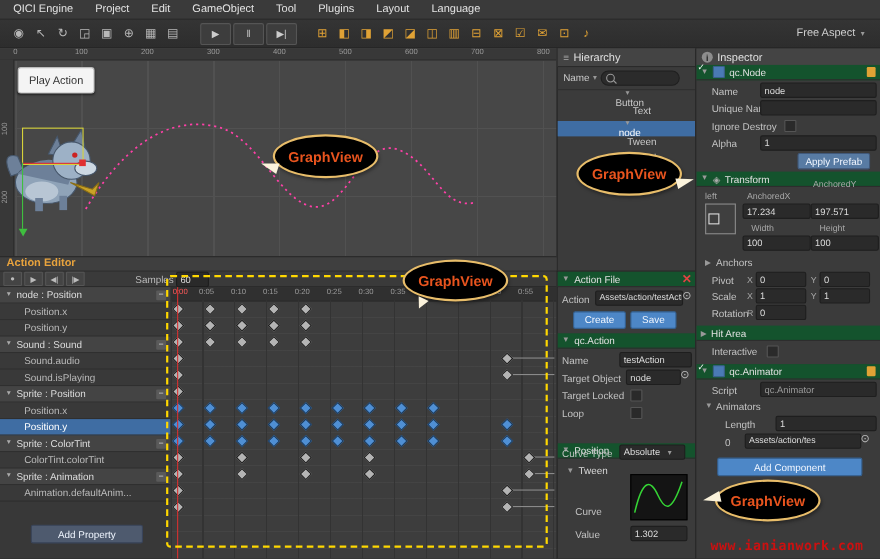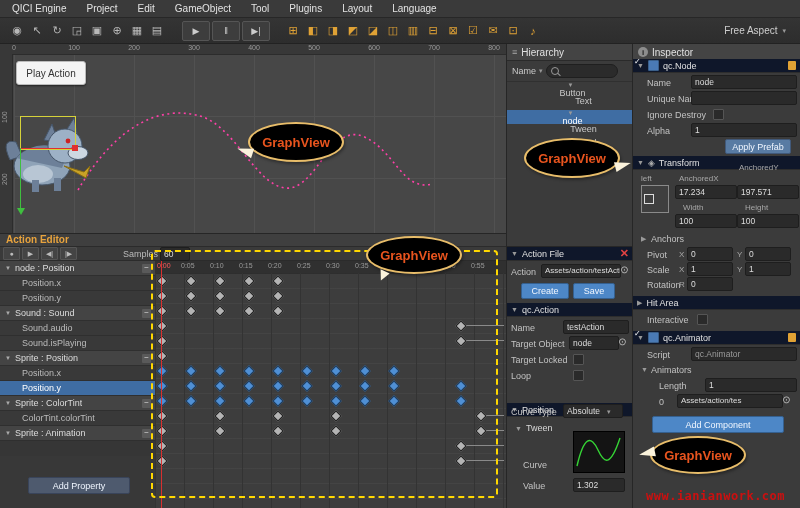--- a/index.html
+++ b/index.html
@@ -43,21 +43,21 @@
   #hi-search-field{width:66px;height:12px;background:#2b2b2b;border:1px solid #1f1f1f;border-radius:7px;
                    display:flex;align-items:center;padding-left:4px;}
   .icon-search{width:6px;height:6px;border:1px solid #999;border-radius:50%;position:relative;}
   .icon-search::after{content:"";position:absolute;width:4px;height:1px;background:#999;right:-3px;bottom:-1px;transform:rotate(45deg);}
   .tree-row{height:14px;display:flex;align-items:center;font-size:9px;color:#c8c8c8;flex-direction:column;}
   .tree-row.selected{background:#3f6da3;color:#fff;}
   .tree-caret{font-size:6px;color:#999;margin-right:4px;}
   
   #inspector{position:absolute;left:632px;top:44px;width:168px;height:464px;background:#3b3b3b;
              border-left:1px solid #262626;box-sizing:border-box;overflow:hidden;}
-  .sec-hdr{position:absolute;left:0;right:0;height:14px;background:#0f172a;border-bottom:1px solid #2d2d2d;
+  .sec-hdr{position:absolute;left:0;right:0;height:14px;background:#14532d;border-bottom:1px solid #2d2d2d;
            display:flex;align-items:center;gap:4px;padding-left:4px;font-size:9px;color:#e0e0e0;box-sizing:border-box;}
   .sec-ic{color:#aaa;font-size:9px;}
   .lbl{position:absolute;font-size:9px;color:#c2c2c2;line-height:12px;white-space:nowrap;}
   .lbl.dim{color:#a8a8a8;font-size:8px;}
   .fld{position:absolute;background:#2a2a2a;border:1px solid #1e1e1e;border-radius:2px;color:#ddd;font-size:8.5px;
        height:12px;line-height:12px;padding:0 3px;overflow:hidden;white-space:nowrap;box-sizing:content-box;}
   .chk{position:absolute;width:9px;height:9px;background:#2a2a2a;border:1px solid #555;border-radius:1px;}
   .chk.on{background:#4a7ab5;border-color:#3a5f8a;}
   .chk.on::after{content:"✓";color:#fff;font-size:8px;position:absolute;top:-2px;left:1px;}
   .chk.inline{position:static;display:inline-block;}
@@ -299,20 +299,23 @@
           <span class="tr-label">Sprite : ColorTint</span>
           <span class="tr-minus">−</span>
         </div>
         <div class="track-row" style="top: 150px;">
           <span class="tr-label" style="margin-left: 22px;">ColorTint.colorTint</span>
         </div>
         <div class="track-row group" style="top: 165px;">
           <span class="tr-caret">▼</span>
           <span class="tr-label">Sprite : Animation</span>
           <span class="tr-minus">−</span>
+        </div>
+        <div class="track-row" style="top: 180px;">
+          <span class="tr-label" style="margin-left: 22px;">Animation.defaultAnim...</span>
         </div>
       </div>
     <div id="timeline">
       <div id="tl-ruler">
           <span class="tlr-num first" style="left: 2px;">0:00</span>
           <span class="tlr-num" style="left: 26px;">0:05</span>
           <span class="tlr-num" style="left: 55px;">0:10</span>
           <span class="tlr-num" style="left: 84px;">0:15</span>
           <span class="tlr-num" style="left: 113px;">0:20</span>
           <span class="tlr-num" style="left: 142px;">0:25</span>

